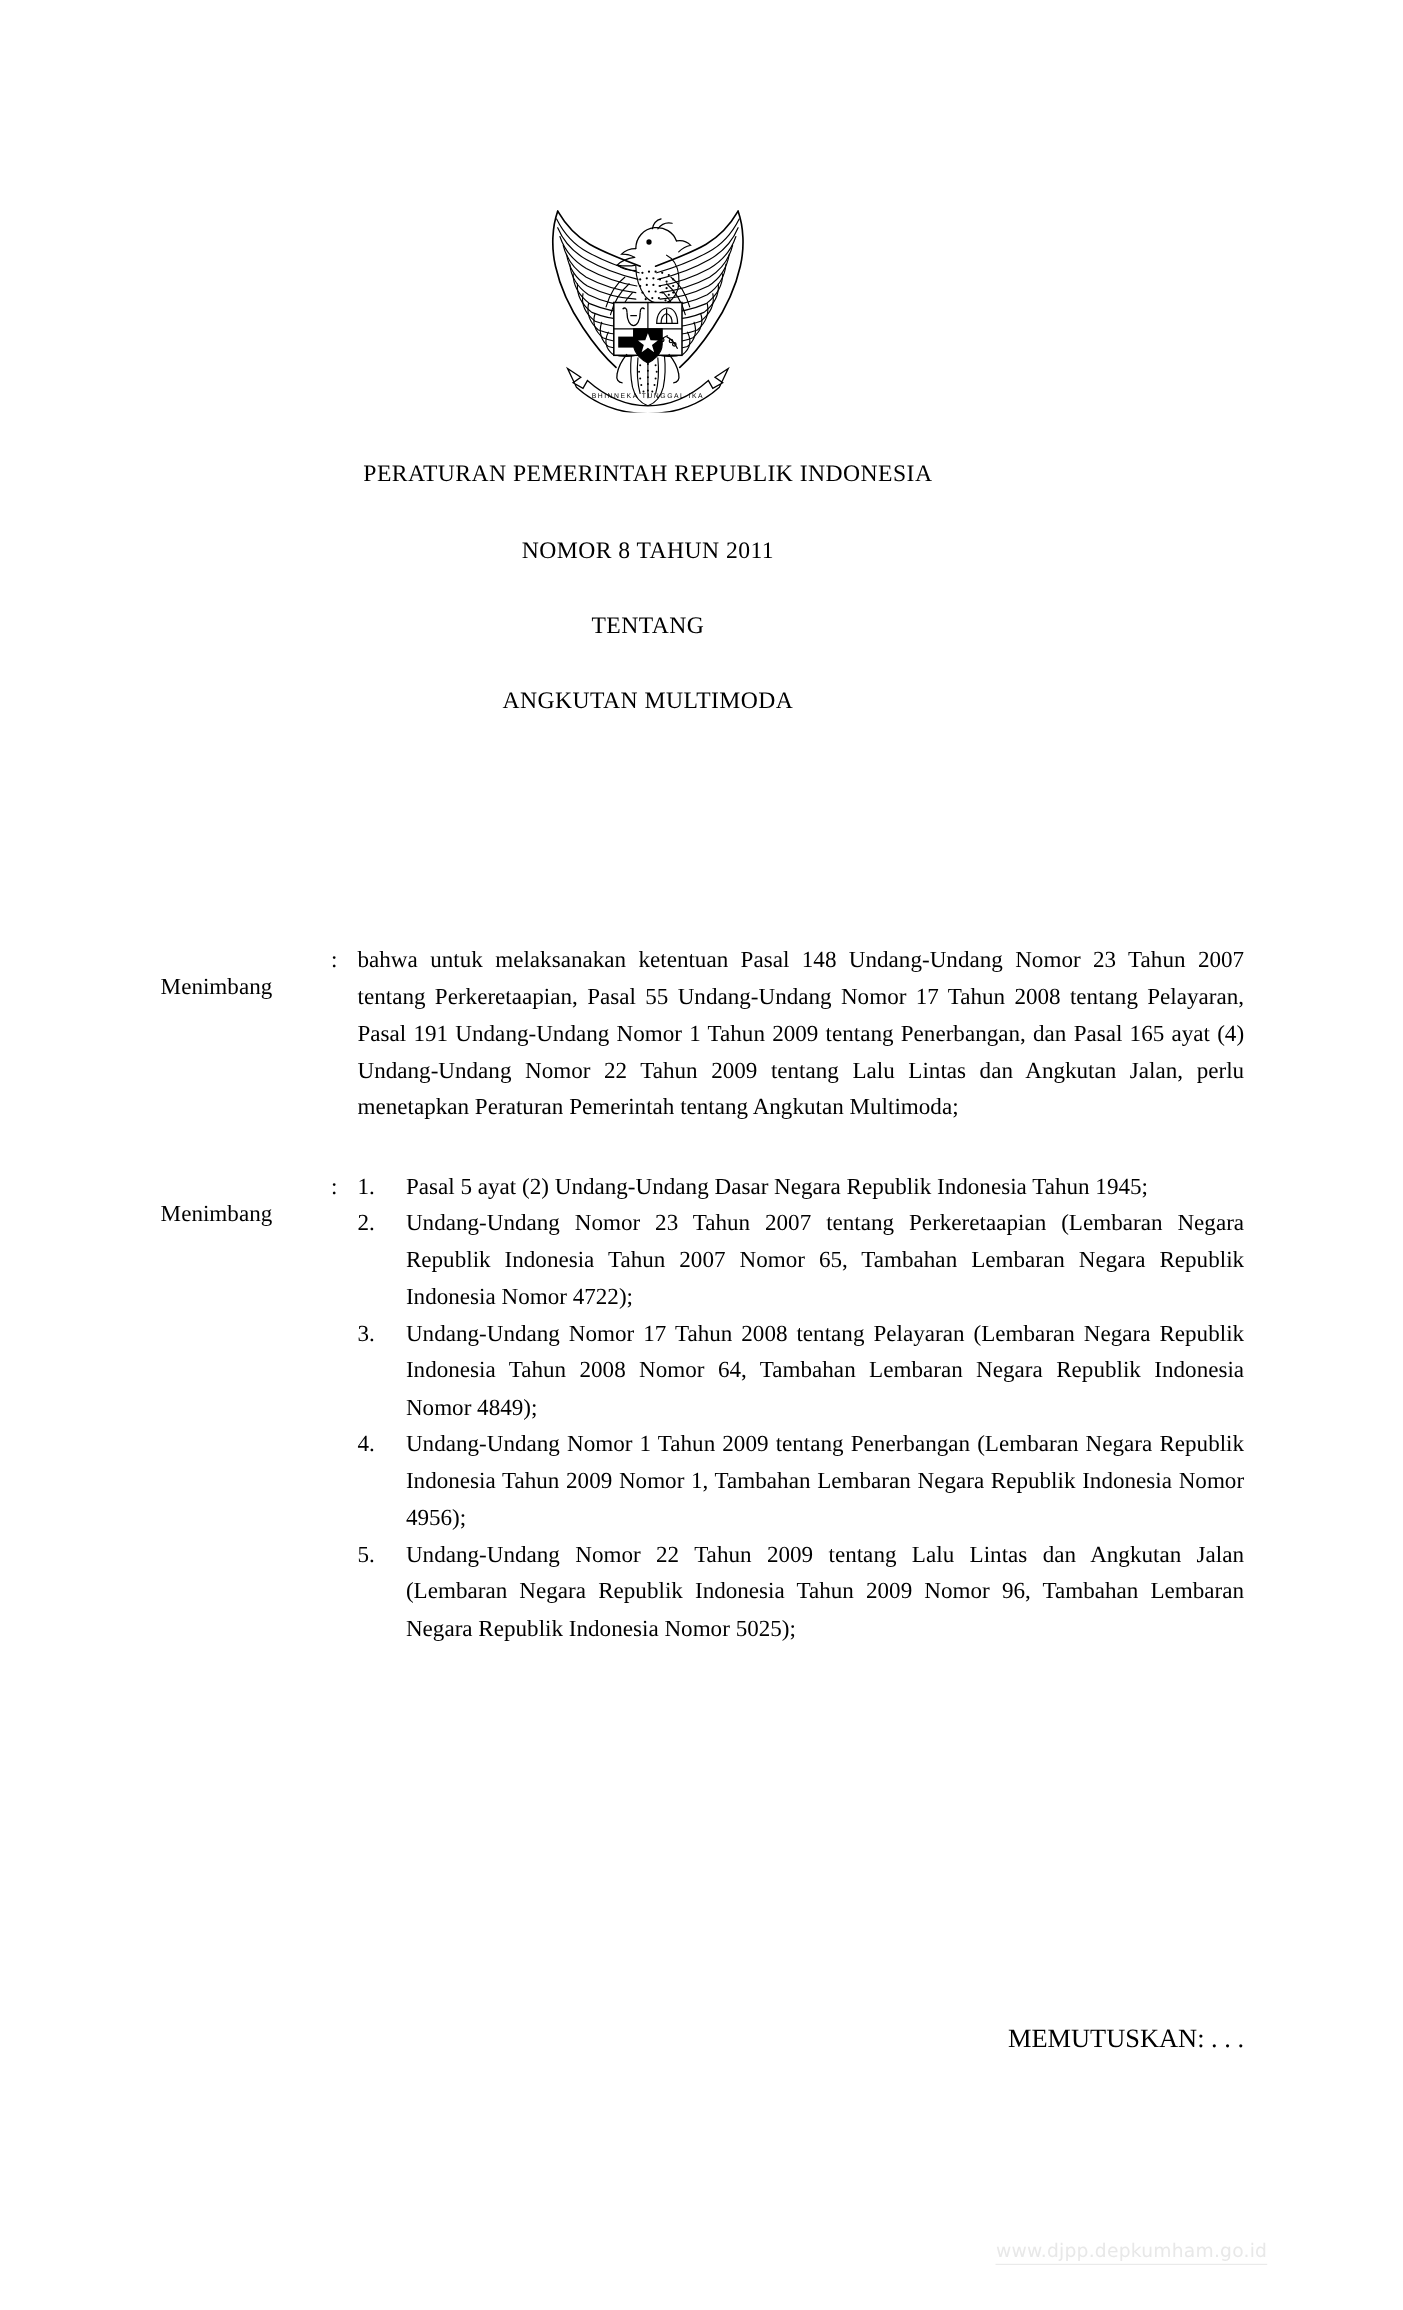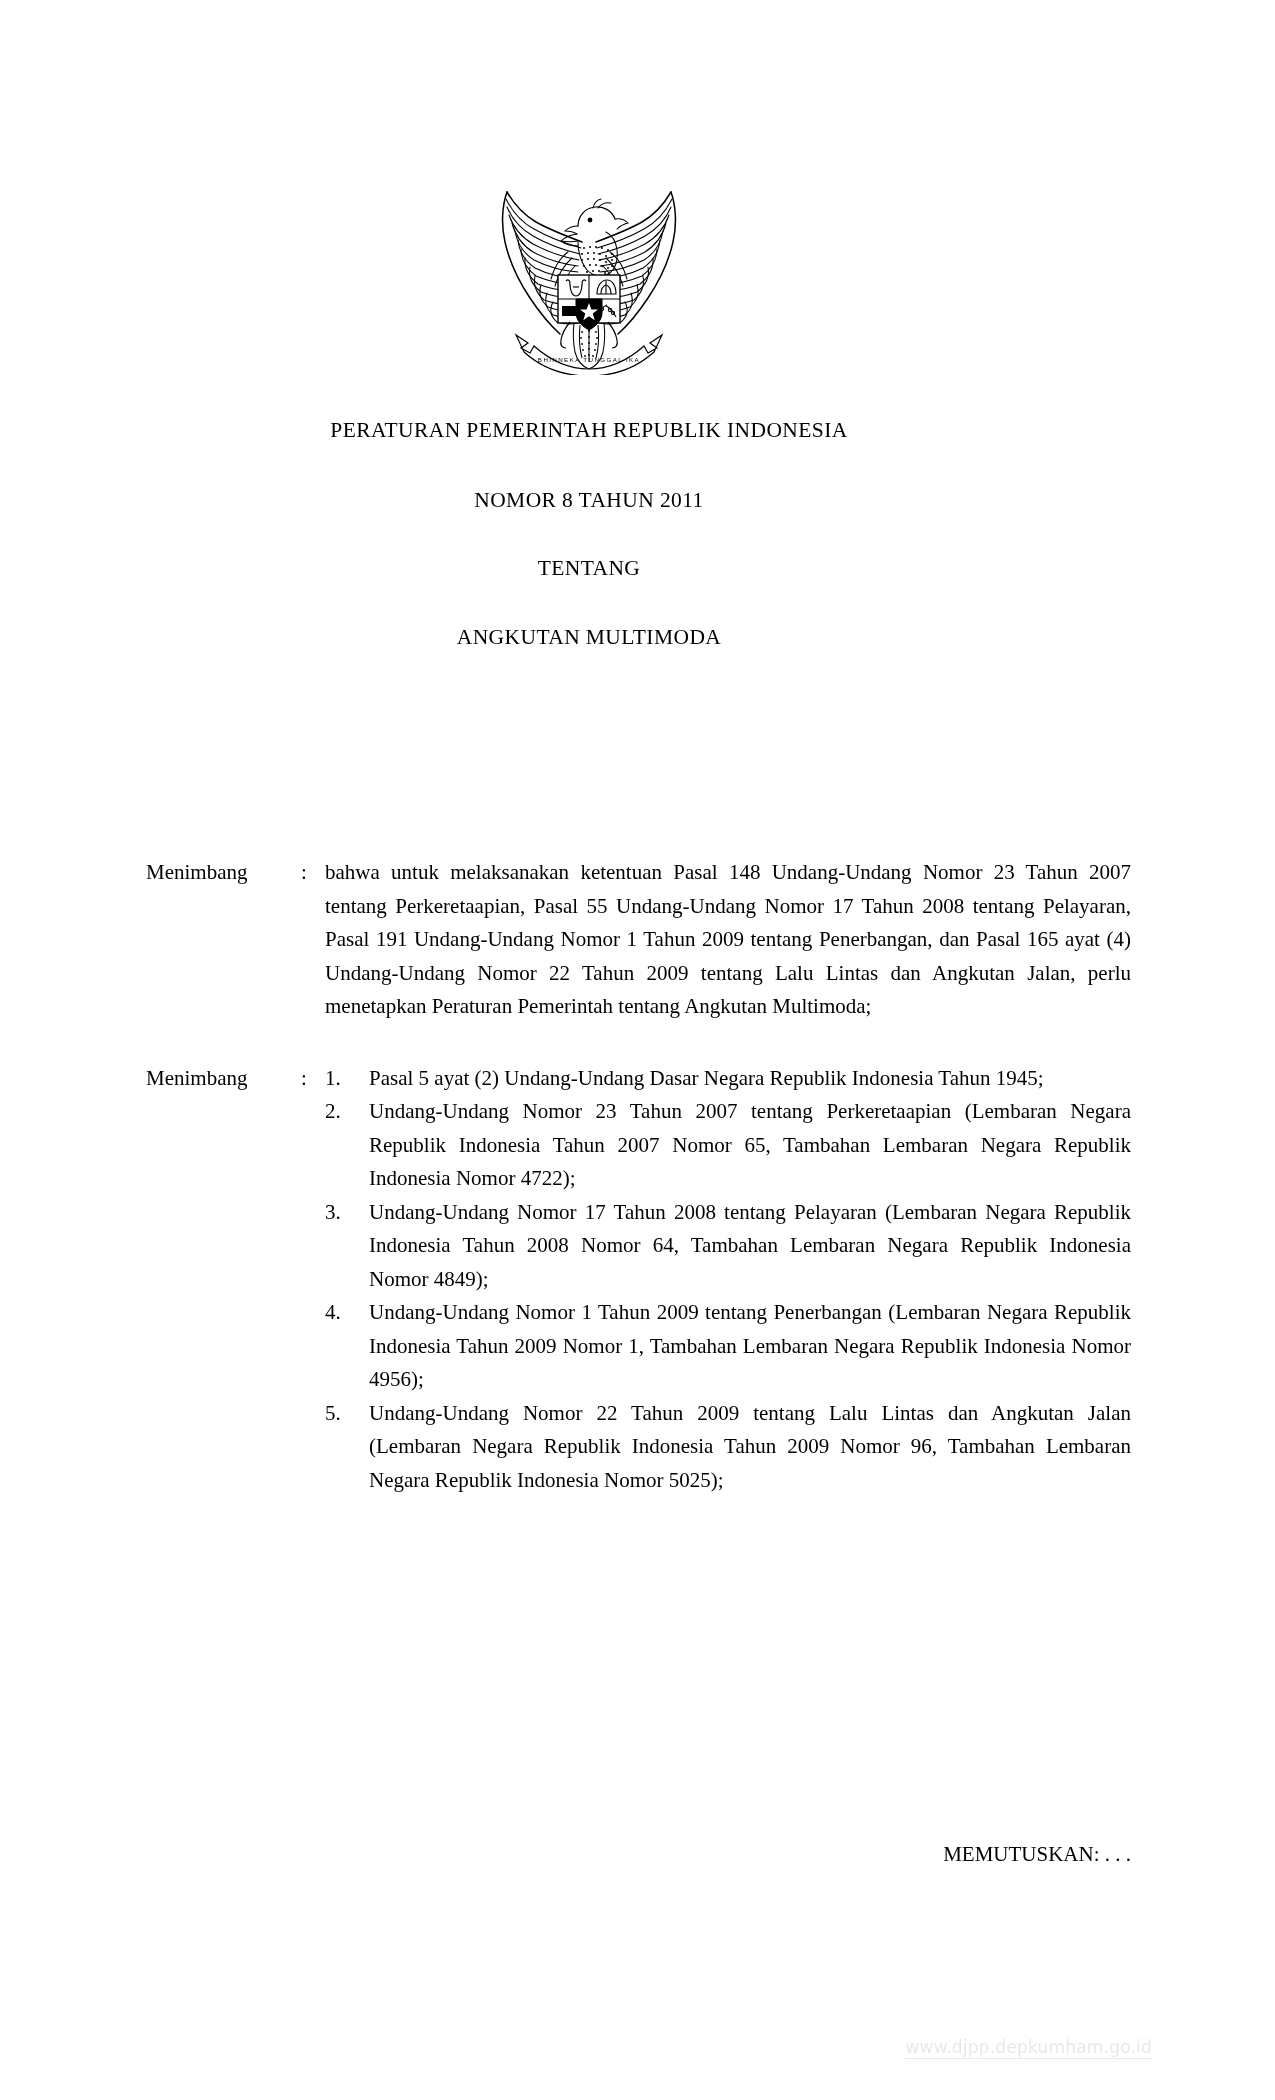--- a/index.html
+++ b/index.html
@@ -66,20 +66,21 @@
     display: flex;
     align-items: flex-start;
   }
   .clause + .clause { margin-top: 38px; }
 
   .clause-label {
     width: 155px;
     flex: 0 0 155px;
     font-size: 21px;
     line-height: 33.5px;
+    margin-top: 25px;
   }
   .clause-colon {
     width: 24px;
     flex: 0 0 24px;
     font-size: 21px;
     line-height: 33.5px;
   }
   .clause-body {
     flex: 1 1 auto;
     font-size: 21px;
@@ -111,21 +112,21 @@
     text-align: left;
   }
 
   
   .continuation {
     position: absolute;
     left: 146px;
     top: 1838px;
     width: 985px;
     text-align: right;
-    font-size: 21px;
+    font-size: 24px;
     line-height: 33.5px;
     padding-right: 4px;
   }
 
   
   .watermark {
     position: absolute;
     right: 26px;
     top: 2037px;
     font-family: "DejaVu Sans", "Liberation Sans", sans-serif;

